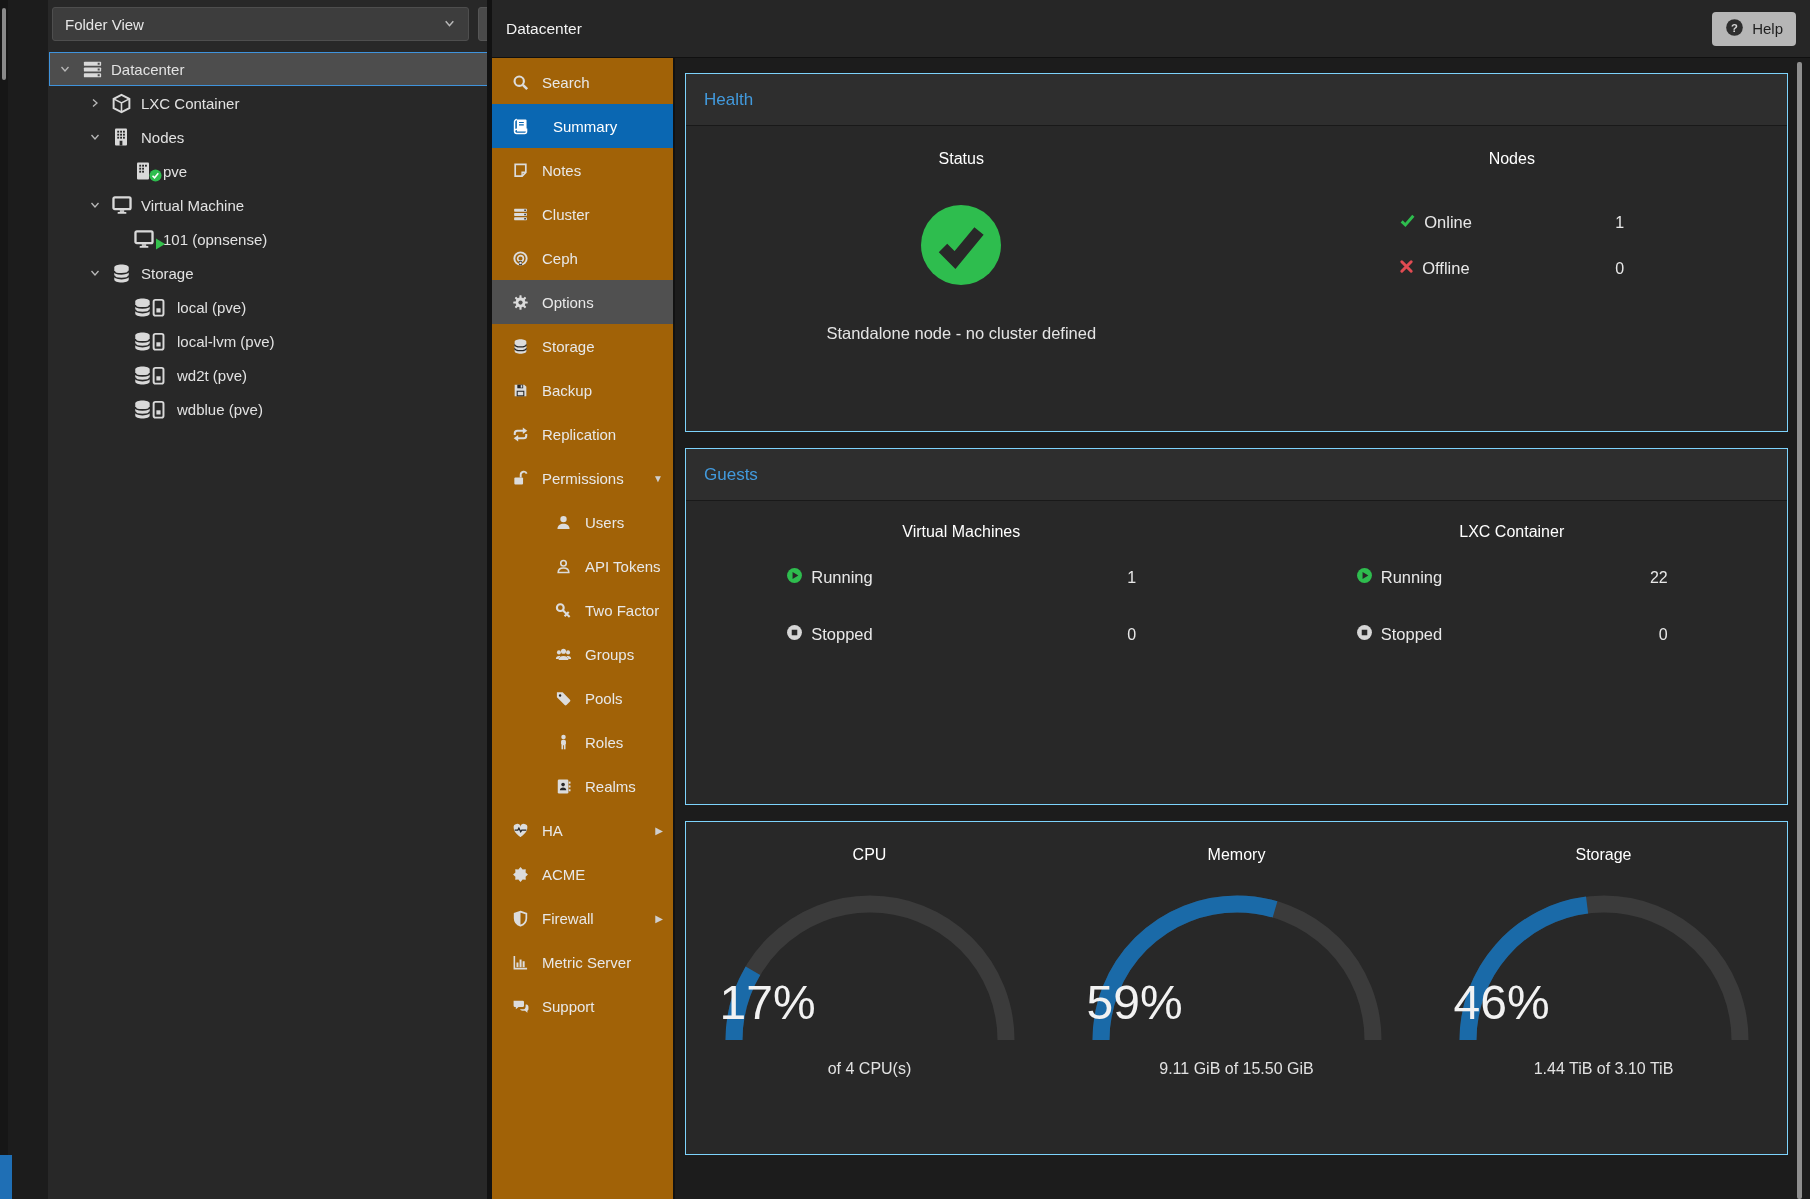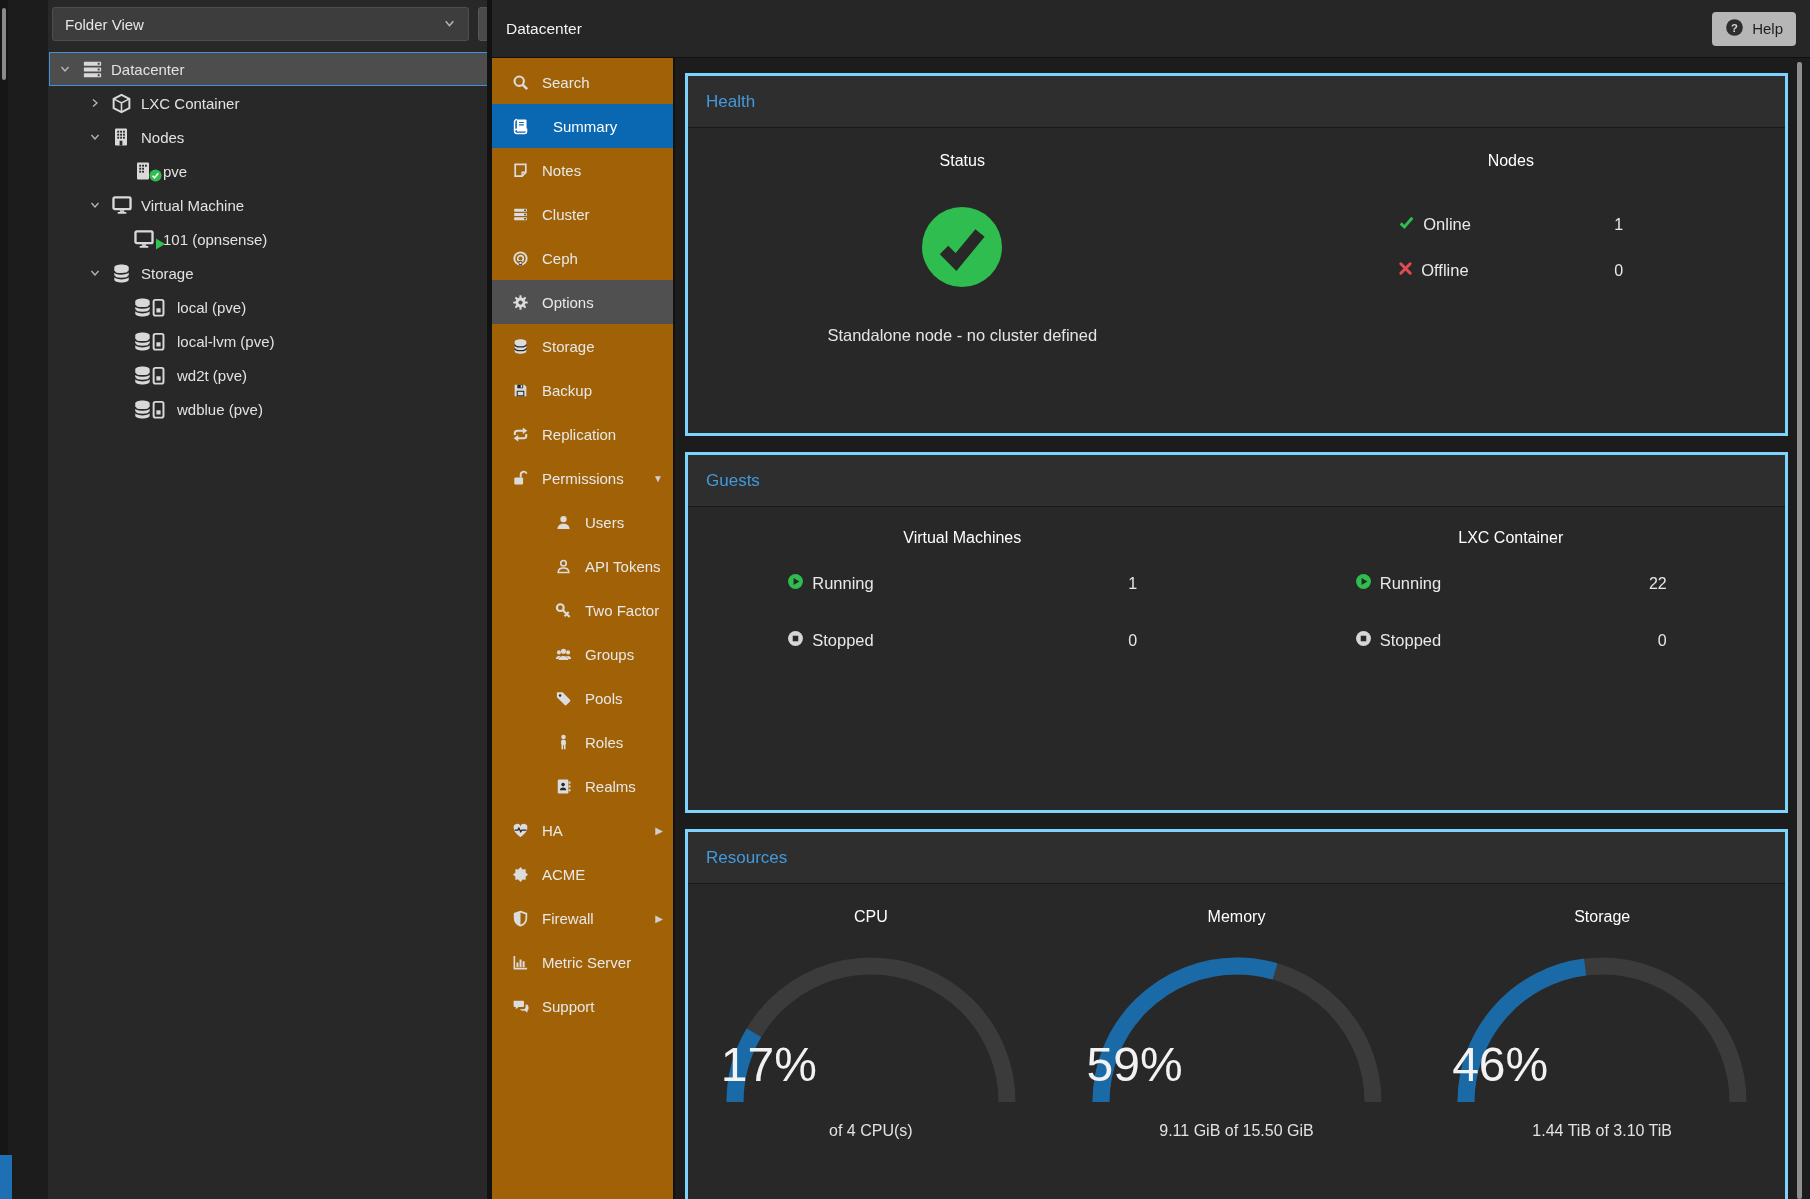--- a/index.html
+++ b/index.html
@@ -53,21 +53,21 @@
               font-size:15px; color:#e8e8e8; --kb:#262626; cursor:pointer; }
   .nav-item.sub { padding-left:62px; }
   .nav-item.sel { background:#0a67b2; color:#fff;gap:24px; --kb:#0a67b2; }
   .nav-item.hov { background:#505050; --kb:#505050; }
   .nav-item .i { width:18px; display:flex; justify-content:center; align-items:center; color:#dcdcdc; flex:none; }
   .nav-item.sel .i { color:#fff; }
   .caret { margin-left:auto; font-size:10px; color:#cfcfcf; }
 
   
   .content { flex:1; background:#1c1c1c; padding:15px 22px 0 10px; overflow:hidden; }
-  .panel { background:#282828; border:3px solid #7dd3fc; margin-bottom:16px; }
+  .panel { background:#282828; border:1px solid #7dd3fc; margin-bottom:16px; }
   .panel-h { height:52px; background:#2e2e2e; border-bottom:1px solid #191919; display:flex;
              align-items:center; padding:0 18px; font-size:17px; color:#429add; }
   .panel-b { display:flex; }
   .half { flex:1; text-align:center; padding-top:24px; }
   .sec-h { font-size:16px; font-weight:normal; color:#fff; }
   .health-b { height:305px; }
   .status-circle { margin-top:34px; }
   .status-msg { margin-top:32px; font-size:16.5px; color:#e4e4e4; }
   .kv-grid { display:inline-grid; grid-template-columns:1fr auto; column-gap:72px; row-gap:26px;
              align-items:center; margin-top:44px; min-width:225px; text-align:left; }
@@ -674,23 +674,20 @@
                       </svg></span>
                   <span>Stopped</span>
                 </div>
                 <div class="kv-val">0</div>
               </div>
             </div>
           </div>
         </div>
 
         <div class="panel">
-          <div class="panel-h">
-            <span>Resources</span>
-          </div>
           <div class="panel-b res-b">
 
             <div class="gauge-col">
               <div class="sec-h">CPU</div>
               <div class="gauge">
                 <svg class="gauge-svg" width="300" height="158" viewBox="0 0 300 158">
                   <path class="track" d="M14 150 A136 136 0 0 1 286 150"></path>
                   <path class="fill" d="M14 150 A136 136 0 0 1 286 150" stroke-dasharray="72.63362215099602 447.2566008882119"></path>
                 </svg>
                 <div class="gauge-pct">17%</div>

